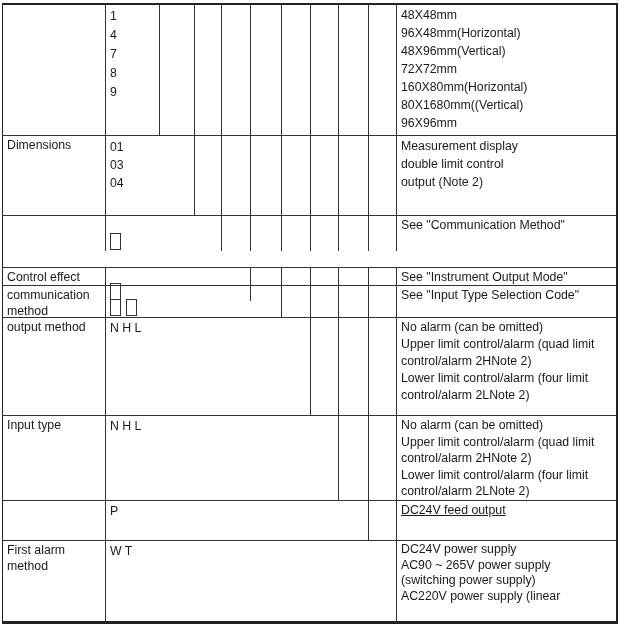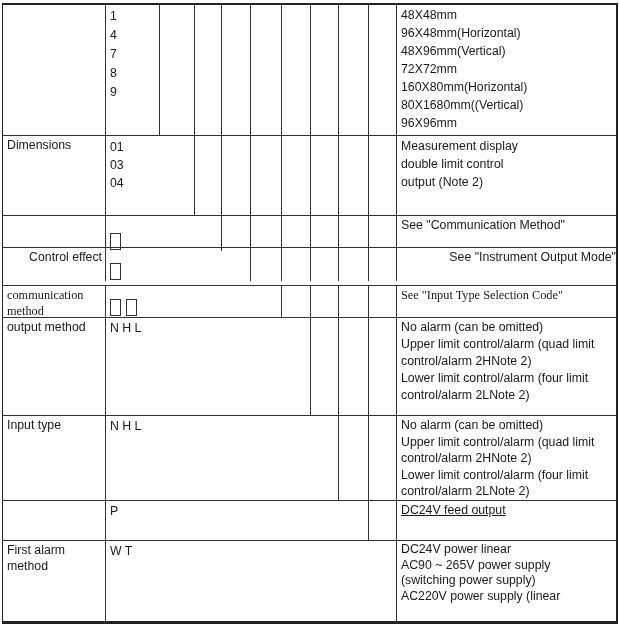--- a/index.html
+++ b/index.html
@@ -86,36 +86,36 @@
         <div class="desc-line">See "Communication Method"</div>
       </div>
   <div class="vl" style="left: 218px;"></div>
       <div class="vl" style="left: 247px;"></div>
       <div class="vl" style="left: 278px;"></div>
       <div class="vl" style="left: 307px;"></div>
       <div class="vl" style="left: 335px;"></div>
       <div class="vl" style="left: 365px;"></div>
     </div>
 
-  <div class="row bt" style="top: 242px; height: 34px; text-align: right;">
+  <div class="row bt" style="top: 262px; height: 34px;">
     <div class="cell label">Control effect</div>
     <div class="cell codecell" style="line-height: 16px;">
         <div class="boxwrap"><span class="pbox"></span></div>
       </div>
     <div class="cell desccell" style="line-height: 17px;">
         <div class="desc-line">See "Instrument Output Mode"</div>
       </div>
   <div class="vl" style="left: 247px;"></div>
       <div class="vl" style="left: 278px;"></div>
       <div class="vl" style="left: 307px;"></div>
       <div class="vl" style="left: 335px;"></div>
       <div class="vl" style="left: 365px;"></div>
     </div>
 
-  <div class="row bt" style="top: 280px; height: 32px; font-family: Liberation Serif, serif;">
+  <div class="row bt" style="top: 280px; height: 32px;">
     <div class="cell label">communication method</div>
     <div class="cell codecell" style="line-height: 16px;">
         <div class="boxwrap"><span class="pbox"></span><span class="pbox"></span></div>
       </div>
     <div class="cell desccell" style="line-height: 17px;">
         <div class="desc-line">See "Input Type Selection Code"</div>
       </div>
   <div class="vl" style="left: 278px;"></div>
       <div class="vl" style="left: 307px;"></div>
       <div class="vl" style="left: 335px;"></div>
@@ -165,19 +165,19 @@
       </div>
   <div class="vl" style="left: 365px;"></div>
     </div>
 
   <div class="row bt" style="top: 535px; height: 82px;">
     <div class="cell label">First alarm method</div>
     <div class="cell codecell" style="line-height: 16px;">
         <div class="code-line">W T</div>
       </div>
     <div class="cell desccell" style="line-height: 15.5px;">
-        <div class="desc-line">DC24V power linear</div>
+        <div class="desc-line">DC24V power supply</div>
         <div class="desc-line">AC90 ~ 265V power supply</div>
         <div class="desc-line">(switching power supply)</div>
         <div class="desc-line">AC220V power supply (linear</div>
       </div>
   </div>
 </div>
 
 </body></html>

